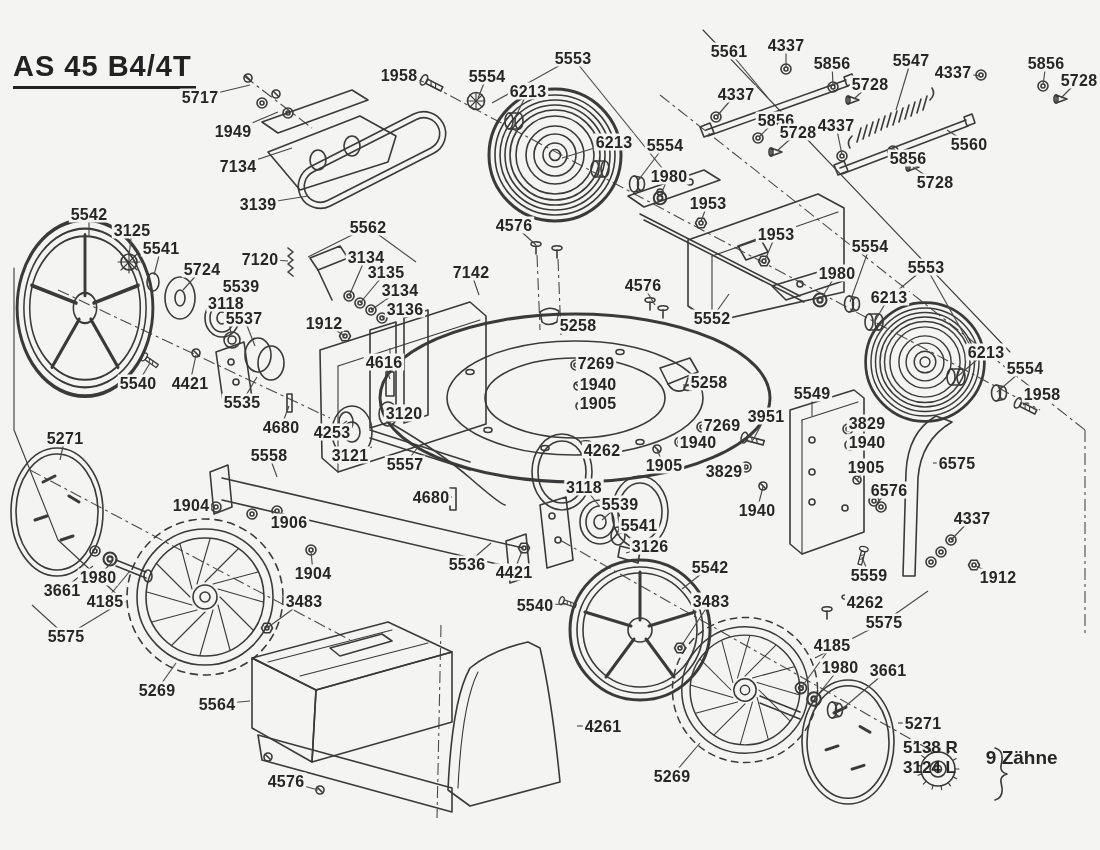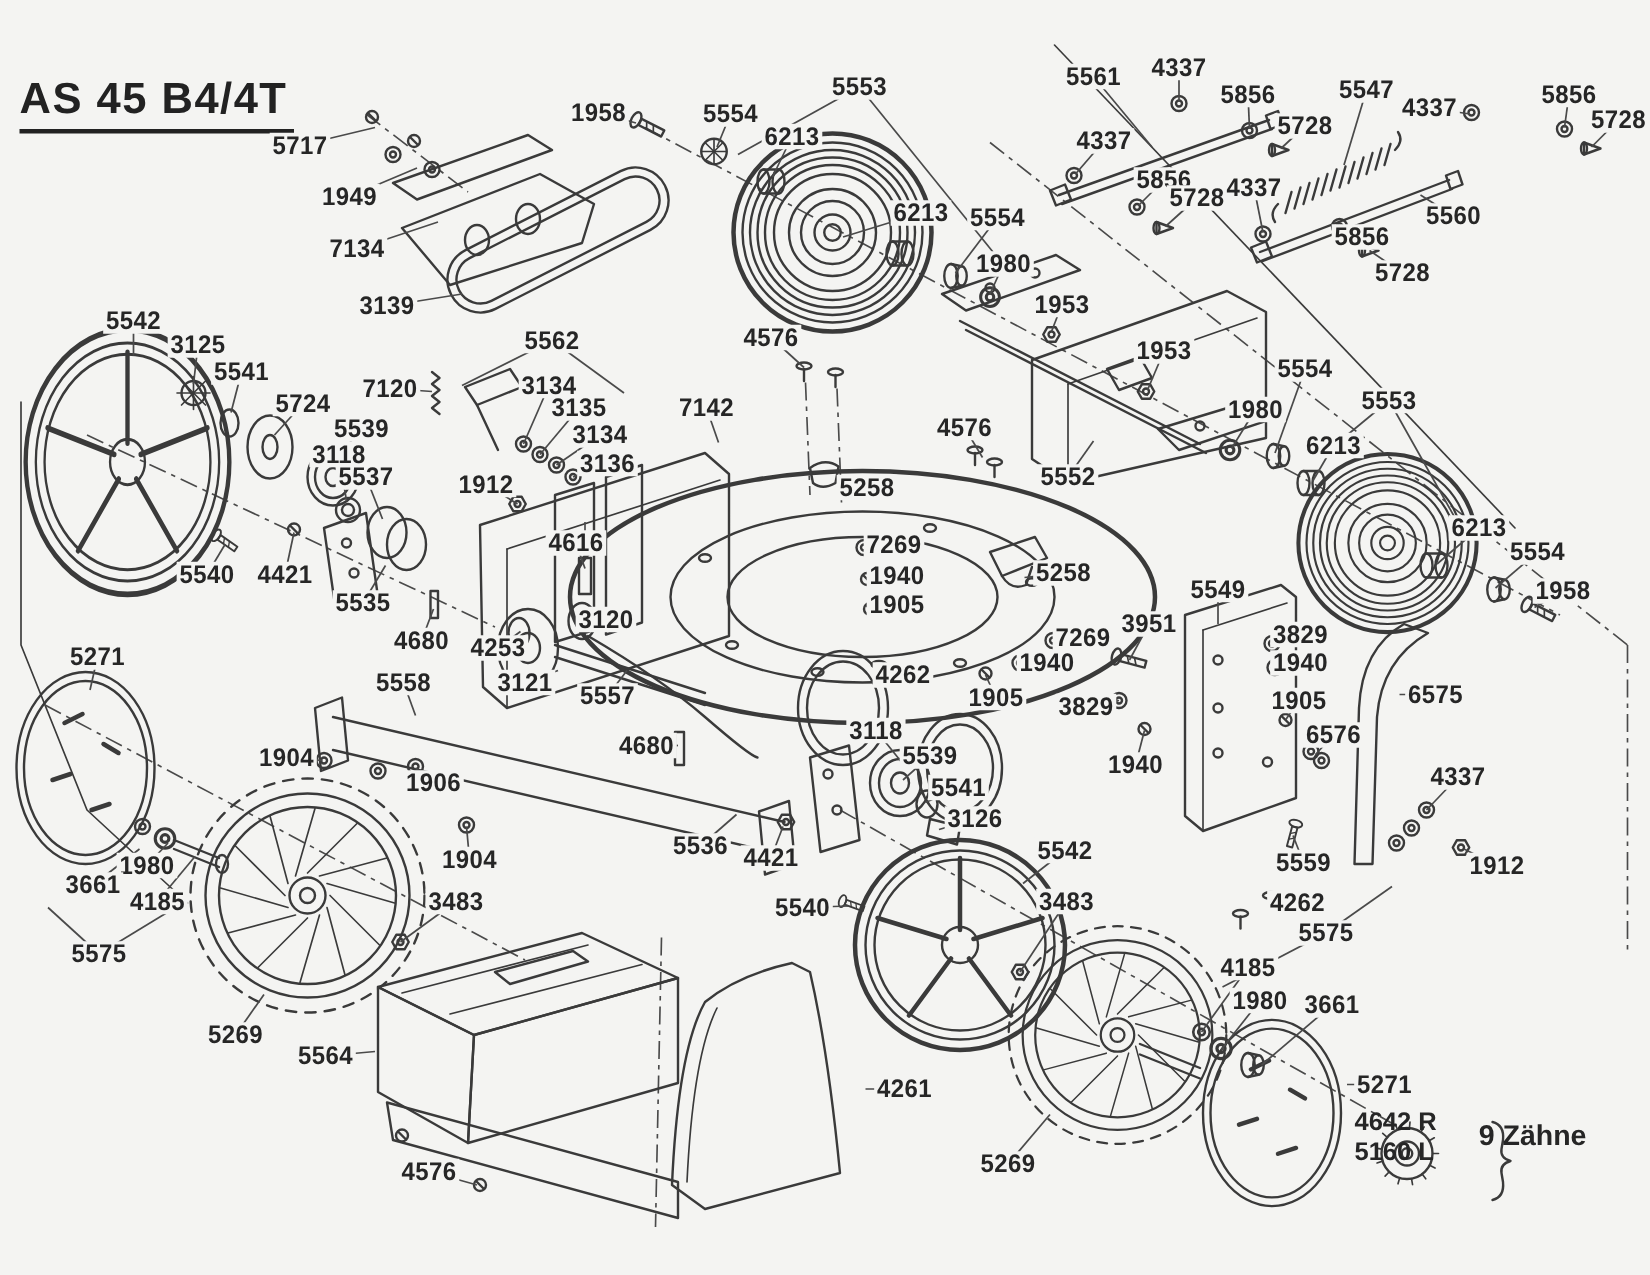--- a/index.html
+++ b/index.html
@@ -683,18 +683,18 @@
       <span class="plabel" style="left: 711px; top: 601px;">3483</span>
       <span class="plabel" style="left: 672px; top: 776px;">5269</span>
       <span class="plabel" style="left: 832px; top: 645px;">4185</span>
       <span class="plabel" style="left: 840px; top: 667px;">1980</span>
       <span class="plabel" style="left: 888px; top: 670px;">3661</span>
       <span class="plabel" style="left: 923px; top: 723px;">5271</span>
     </div>
 
   <div id="gear-note">
     <div class="parts">
-      <span>4642 R</span>
-      <span>5160 L</span>
+      <span>5138 R</span>
+      <span>3124 L</span>
     </div>
     <span class="teeth" style="margin-left:26px">9 Zähne</span>
   </div>
 </div>
 
 </body></html>

